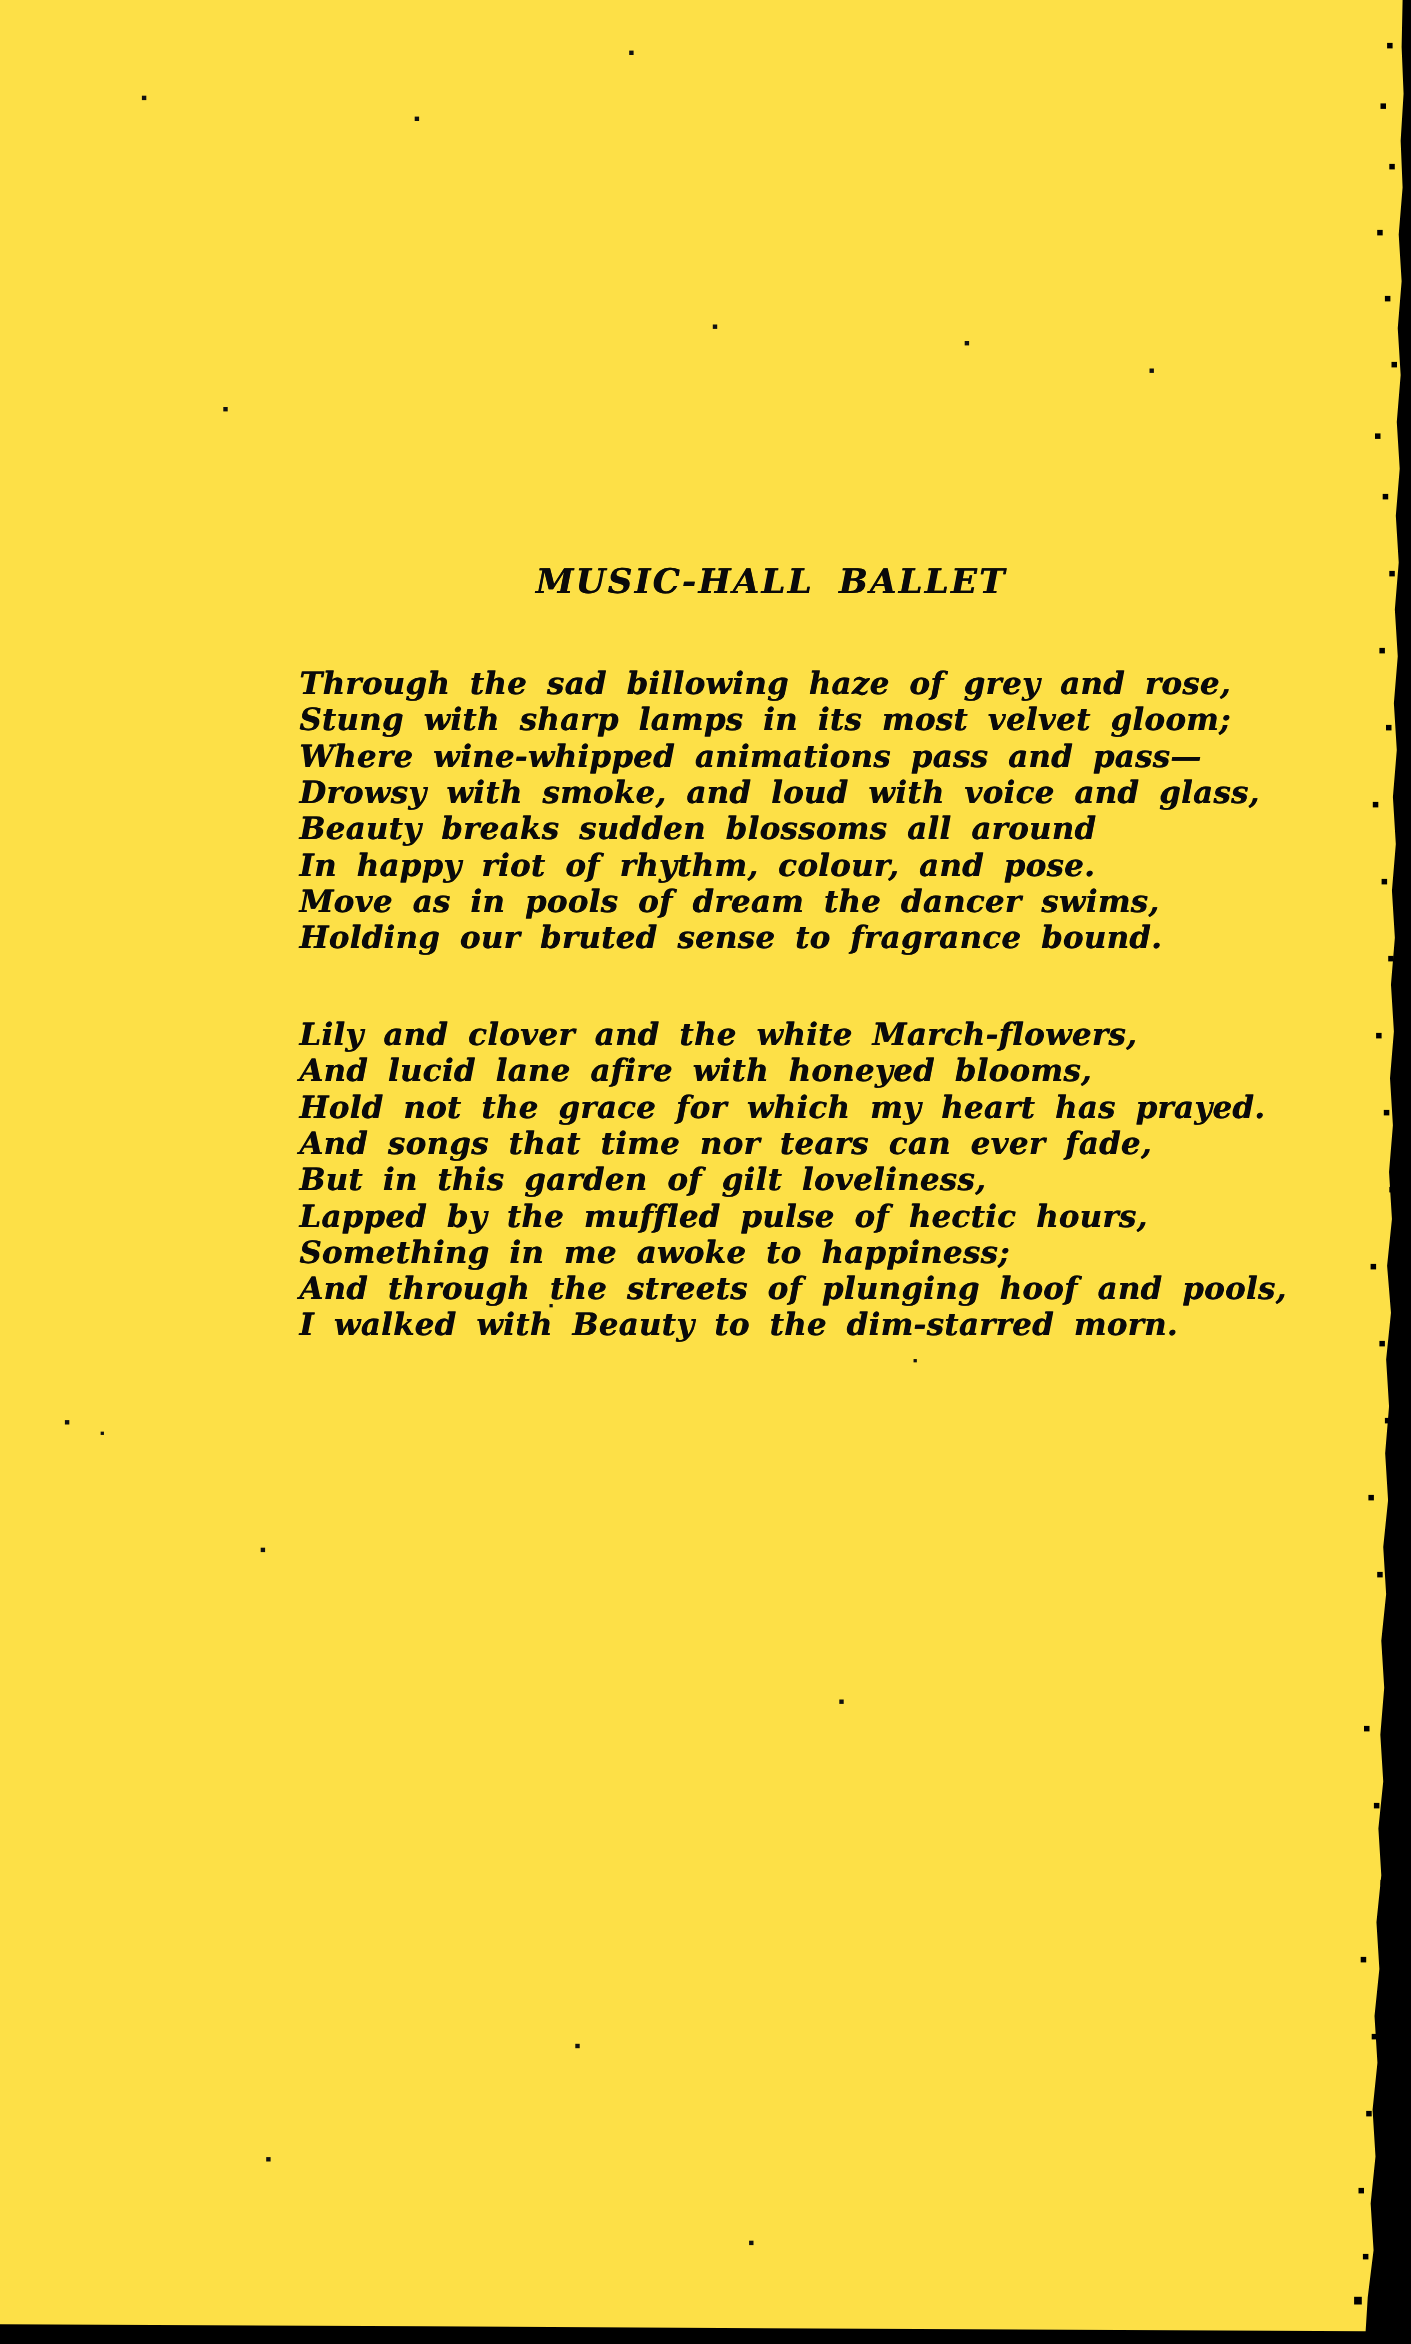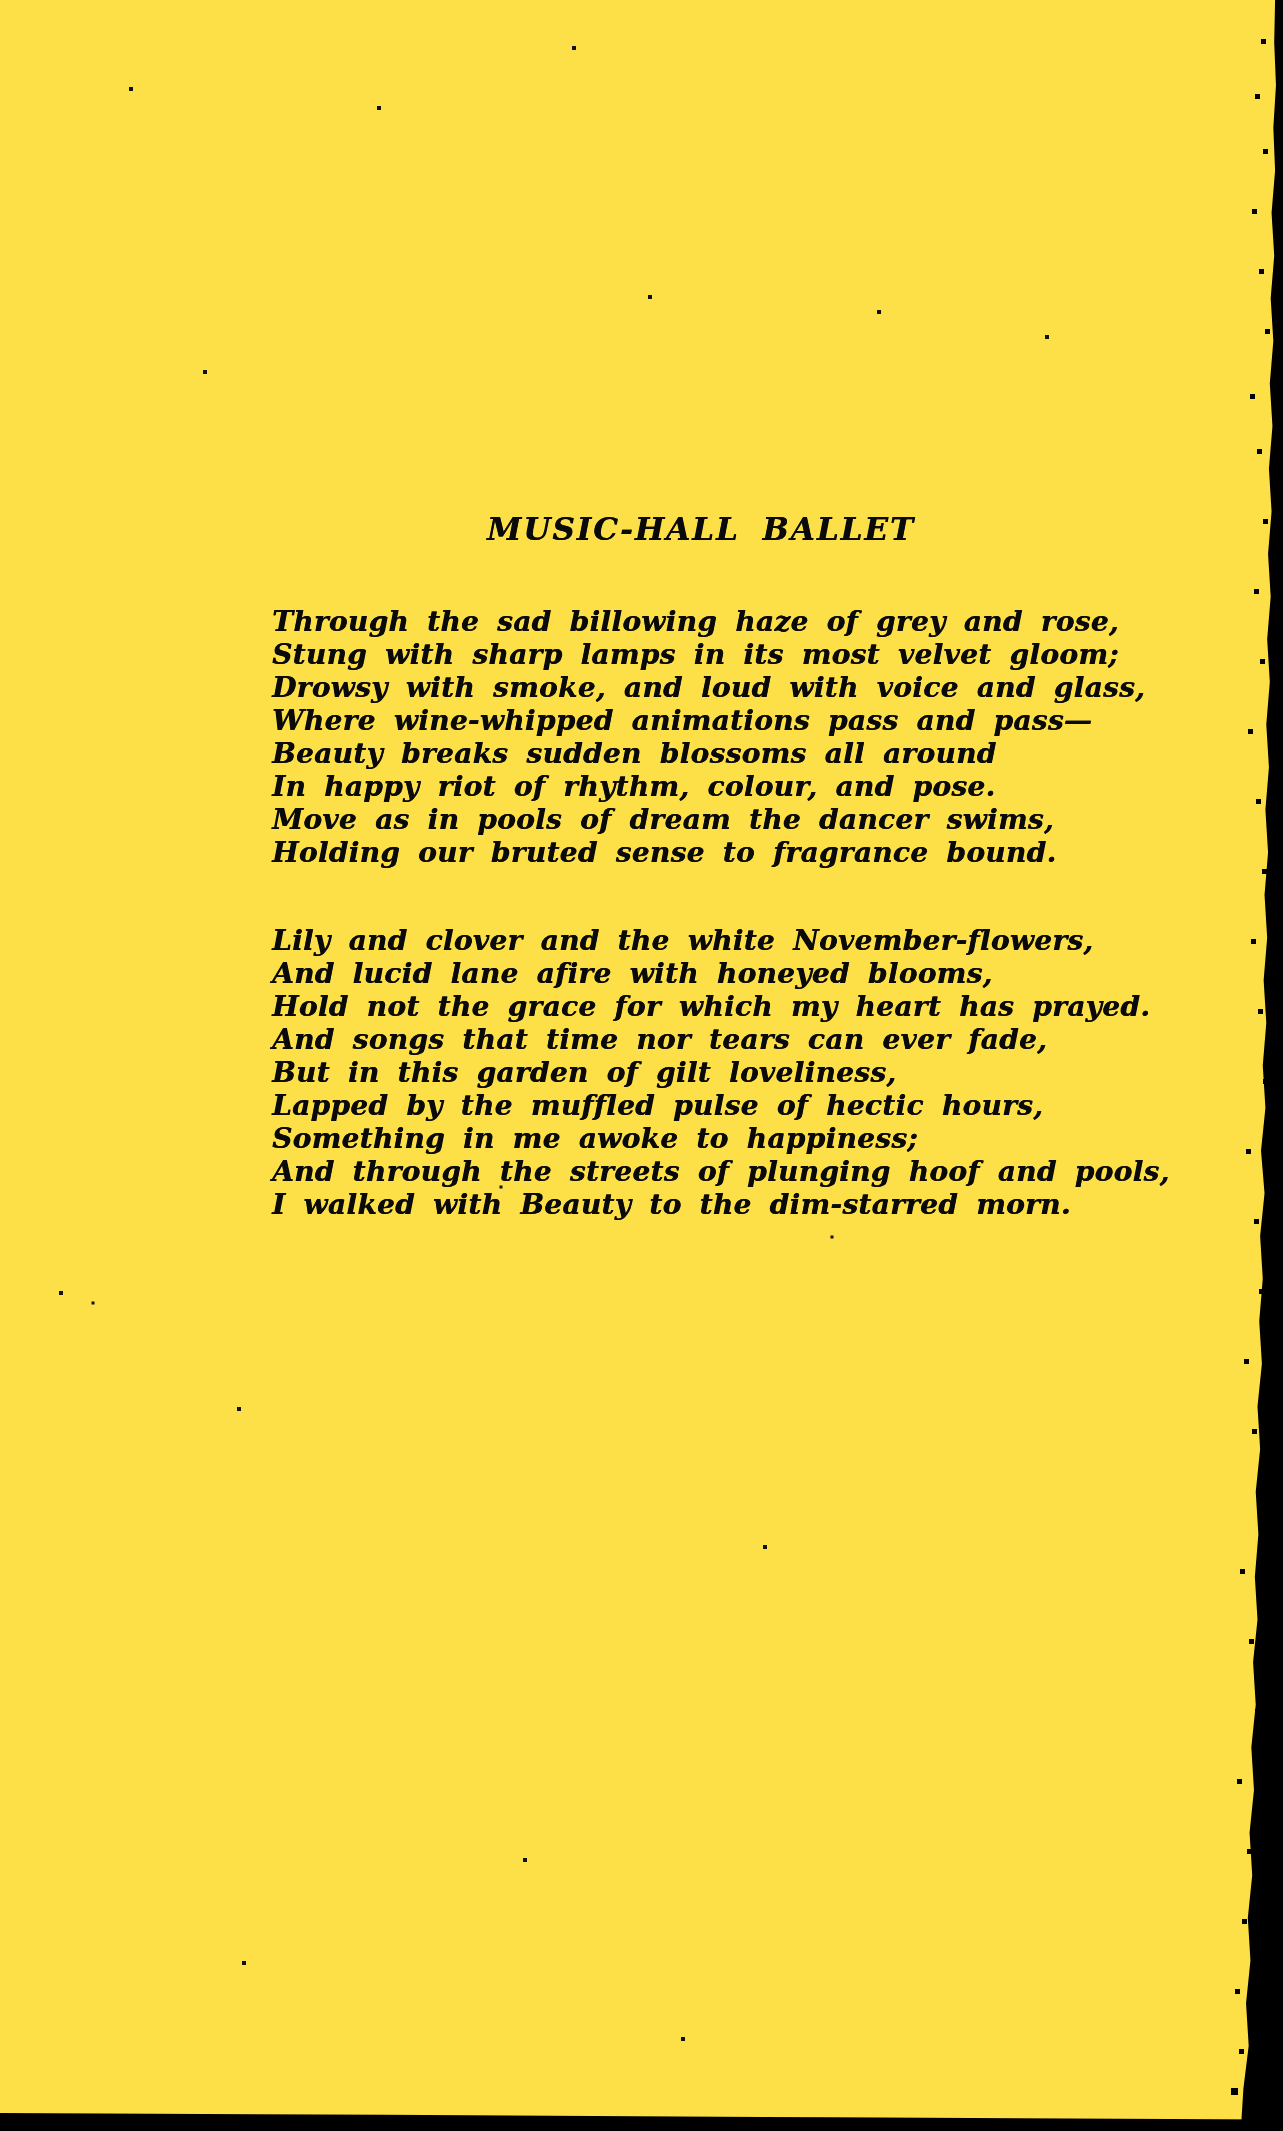--- a/index.html
+++ b/index.html
@@ -118,30 +118,30 @@
 </head>
 <body>
 
 <div id="scan-page">
 
   <h1 class="poem-title">MUSIC-HALL BALLET</h1>
 
   <div class="stanza" id="stanza-1">
     <p class="poem-line">Through the sad billowing haze of grey and rose,</p>
     <p class="poem-line">Stung with sharp lamps in its most velvet gloom;</p>
+    <p class="poem-line">Where wine-whipped animations pass and pass—</p>
     <p class="poem-line">Drowsy with smoke, and loud with voice and glass,</p>
-    <p class="poem-line">Where wine-whipped animations pass and pass—</p>
     <p class="poem-line">Beauty breaks sudden blossoms all around</p>
     <p class="poem-line">In happy riot of rhythm, colour, and pose.</p>
     <p class="poem-line">Move as in pools of dream the dancer swims,</p>
     <p class="poem-line">Holding our bruted sense to fragrance bound.</p>
   </div>
 
   <div class="stanza" id="stanza-2">
-    <p class="poem-line">Lily and clover and the white November-flowers,</p>
+    <p class="poem-line">Lily and clover and the white March-flowers,</p>
     <p class="poem-line">And lucid lane afire with honeyed blooms,</p>
     <p class="poem-line">Hold not the grace for which my heart has prayed.</p>
     <p class="poem-line">And songs that time nor tears can ever fade,</p>
     <p class="poem-line">But in this garden of gilt loveliness,</p>
     <p class="poem-line">Lapped by the muffled pulse of hectic hours,</p>
     <p class="poem-line">Something in me awoke to happiness;</p>
     <p class="poem-line">And through the streets of plunging hoof and pools,</p>
     <p class="poem-line">I walked with Beauty to the dim-starred morn.</p>
   </div>
 

